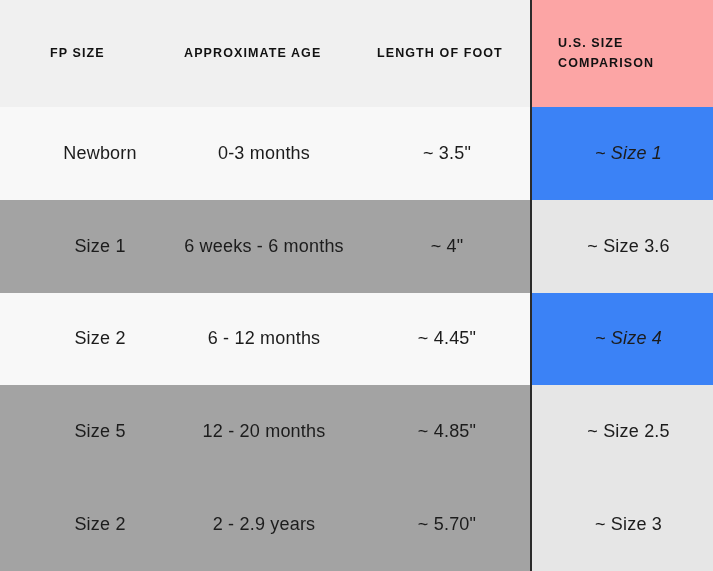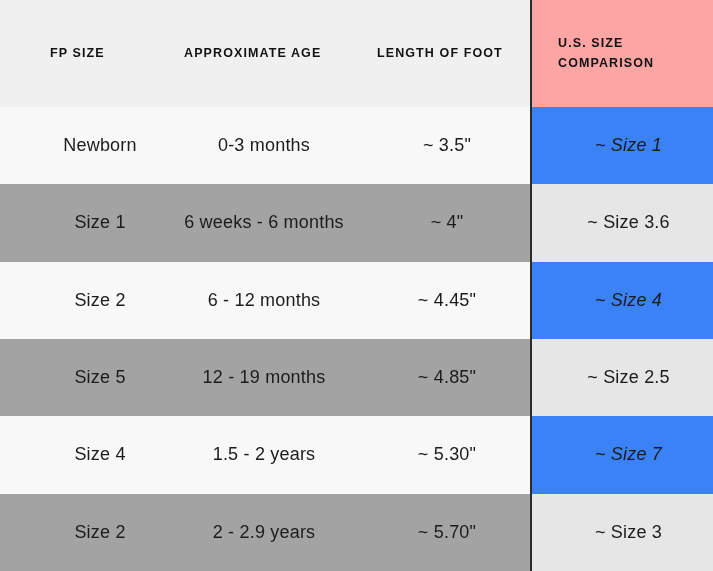--- a/index.html
+++ b/index.html
@@ -111,29 +111,23 @@
       <td class="col-3">~ Size 3.6</td>
     </tr>
     <tr class="row-even">
       <td class="col-0">Size 2</td>
       <td class="col-1">6 - 12 months</td>
       <td class="col-2">~ 4.45"</td>
       <td class="col-3">~ Size 4</td>
     </tr>
     <tr class="row-odd">
       <td class="col-0">Size 5</td>
-      <td class="col-1">12 - 19 months</td>
+      <td class="col-1">12 - 20 months</td>
       <td class="col-2">~ 4.85"</td>
       <td class="col-3">~ Size 2.5</td>
-    </tr>
-    <tr class="row-even">
-      <td class="col-0">Size 4</td>
-      <td class="col-1">1.5 - 2 years</td>
-      <td class="col-2">~ 5.30"</td>
-      <td class="col-3">~ Size 7</td>
     </tr>
     <tr class="row-odd">
       <td class="col-0">Size 2</td>
       <td class="col-1">2 - 2.9 years</td>
       <td class="col-2">~ 5.70"</td>
       <td class="col-3">~ Size 3</td>
     </tr>
   </tbody>
 </table>
 

